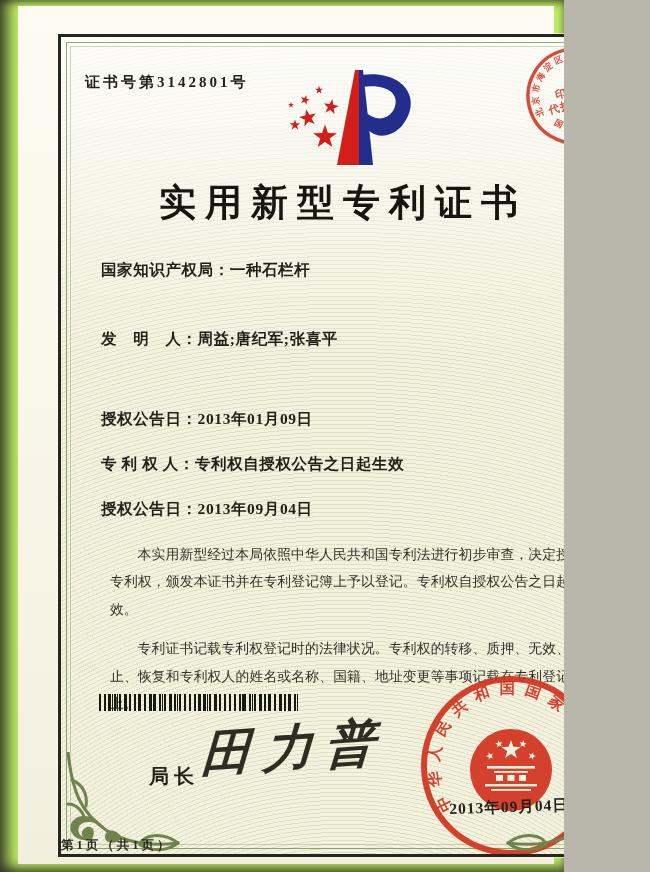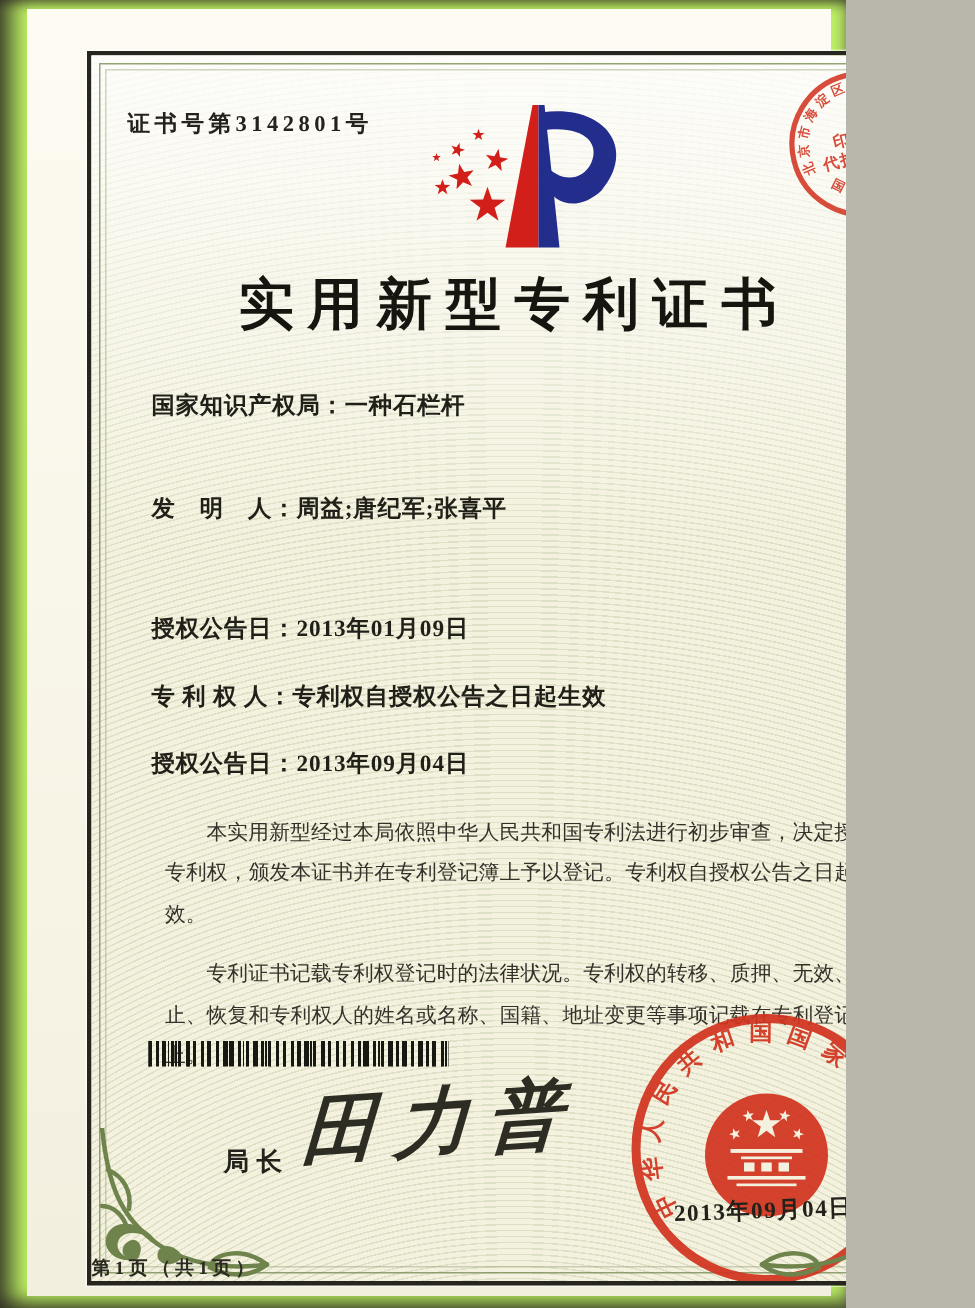--- a/index.html
+++ b/index.html
@@ -44,21 +44,21 @@
   .bodytext { position:absolute; left:37px; top:492px; width:498px; text-align:justify;
     font-size:13.8px; line-height:27.4px; color:#34302a; }
   .bodytext p { margin:12px; text-indent:2em; }
 
   .barcode { position:absolute; left:38px; top:657px; width:200px; height:17px;
     background:
       repeating-linear-gradient(90deg,#181812 0 2px, rgba(0,0,0,0) 2px 5px),
       repeating-linear-gradient(90deg,#181812 0 1px, rgba(0,0,0,0) 1px 9px),
       repeating-linear-gradient(90deg,#181812 0 1px, rgba(0,0,0,0) 1px 13px); }
 
-  .sig-title { position:absolute; left:88px; top:726px; font-size:17px; font-weight:600;
+  .sig-title { position:absolute; left:88px; top:726px; font-size:20px; font-weight:600;
     letter-spacing:5px; color:#23231b;font-family:Liberation Serif, serif; }
   .sig-name { position:absolute; left:140px; top:678px; font-size:50px; font-weight:700;
     font-style:italic; letter-spacing:12px; color:#1d1d15; opacity:.92;
     font-family:"DejaVu Sans","Liberation Sans",sans-serif;
     transform:rotate(-4deg) skewX(-7deg); }
 
   .grant-seal { position:absolute; left:356px; top:635px; width:188px; height:188px; opacity:.93; }
   .grant-date { position:absolute; left:352px; top:760px; width:192px; text-align:center;
     font-size:15.5px; font-weight:700; letter-spacing:1px; color:#23221a; transform:rotate(-2deg); }
 

